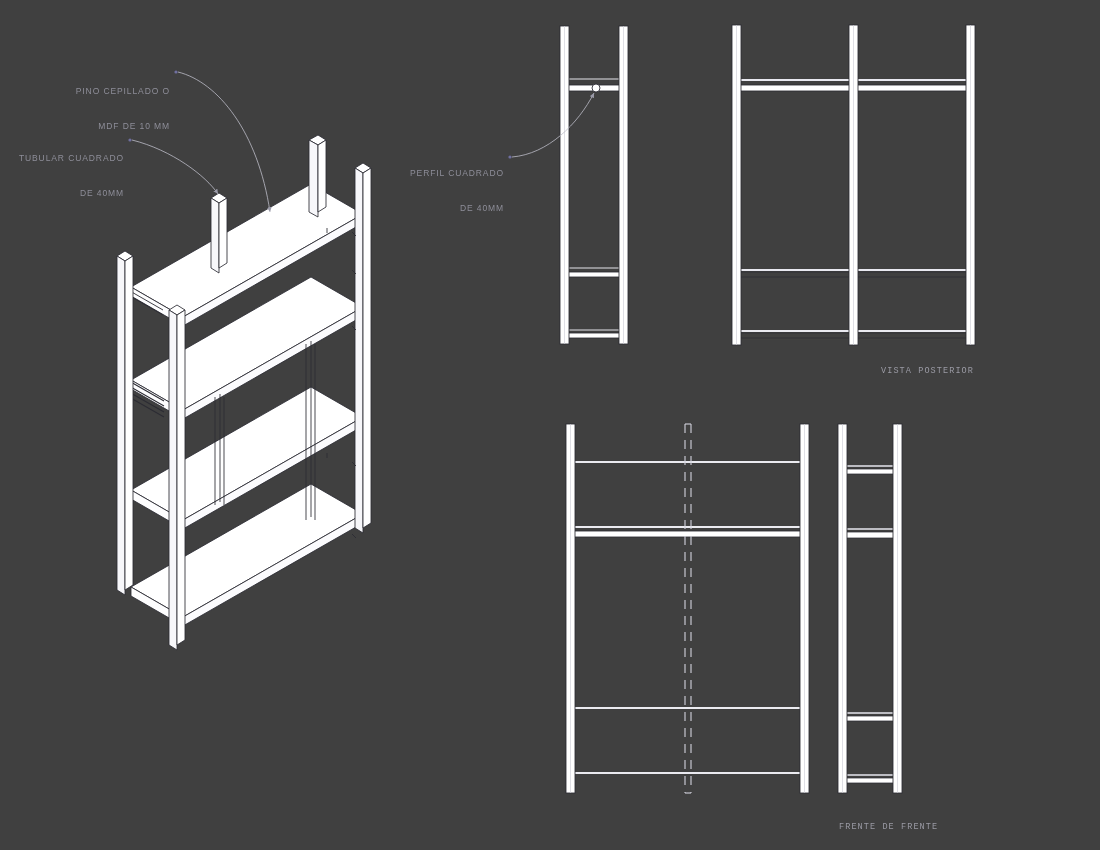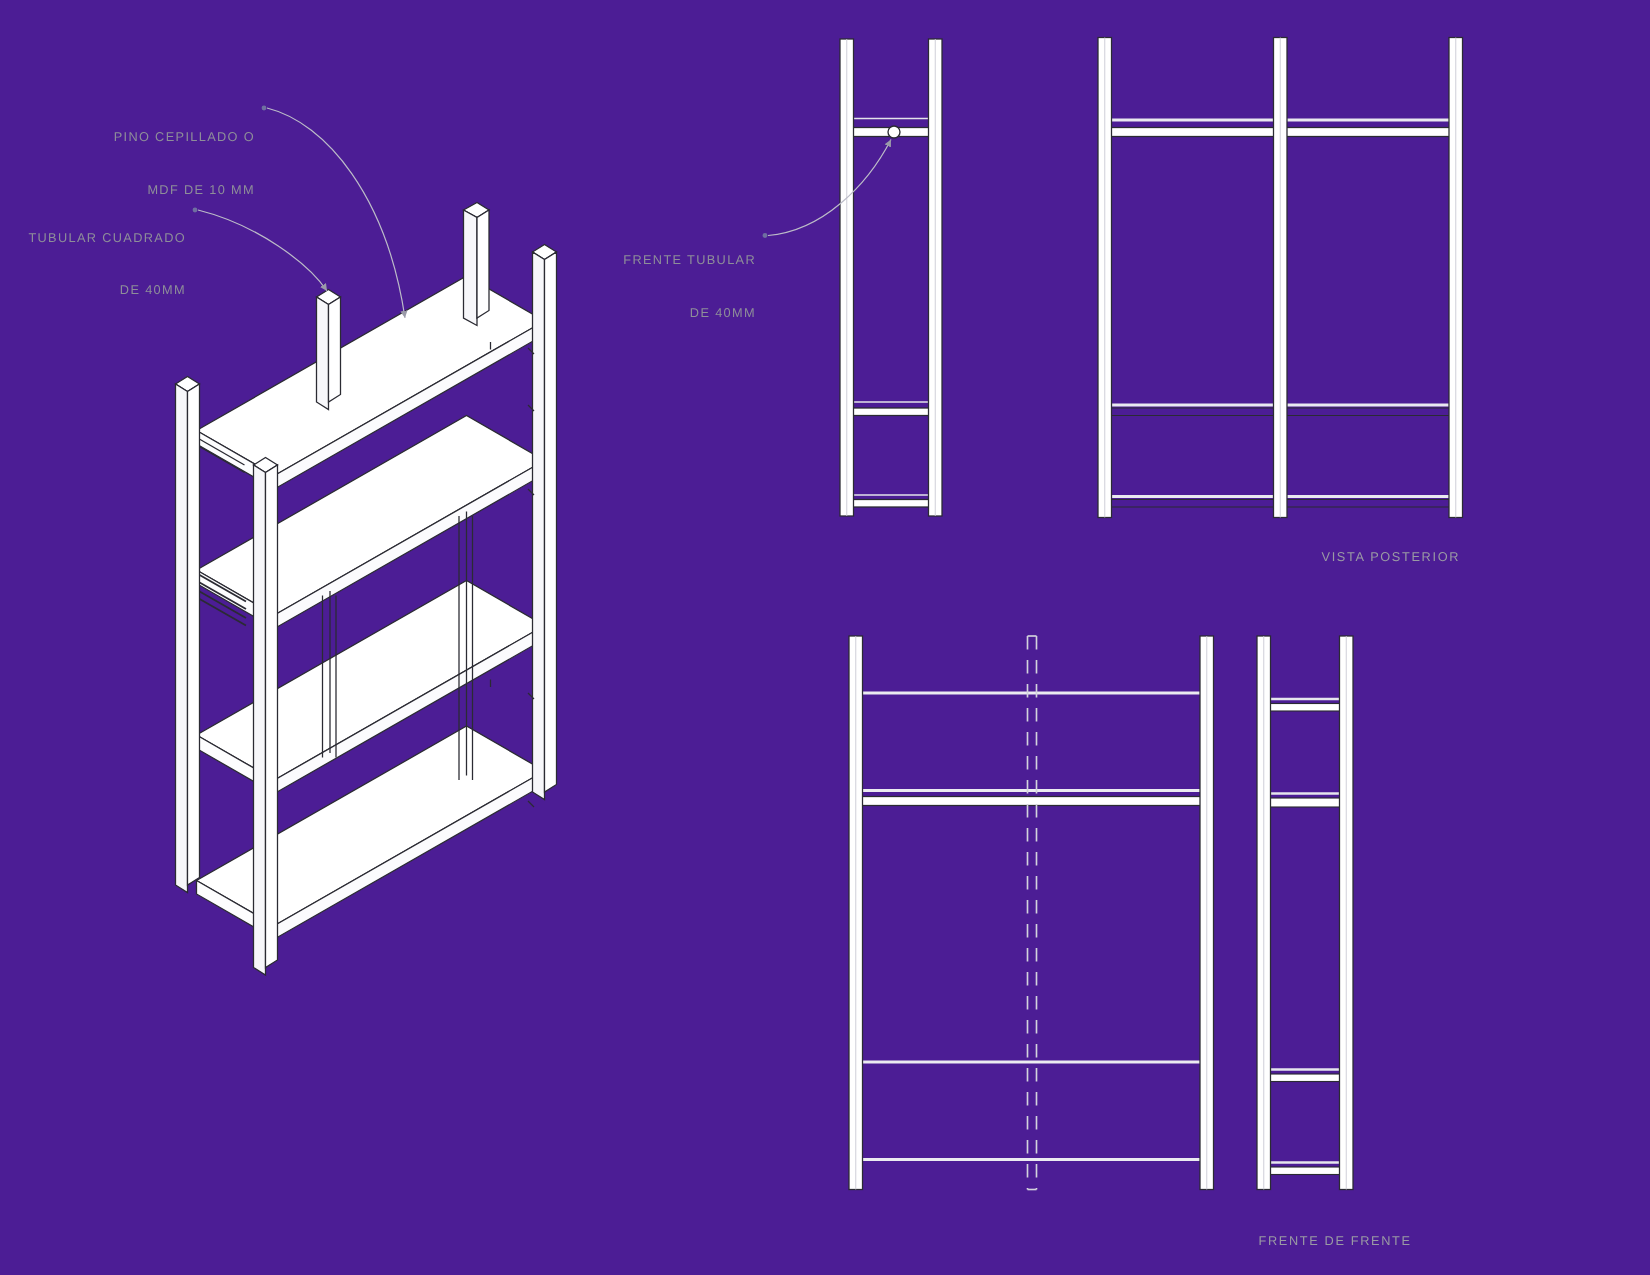--- a/index.html
+++ b/index.html
@@ -11,42 +11,42 @@
   body {
     width: 1100px;
     height: 850px;
     overflow: hidden;
     font-family: "Liberation Sans", sans-serif;
   }
   #sheet {
     position: relative;
     width: 1100px;
     height: 850px;
-    background: #4c1d95;
+    background: #404040;
   }
   svg.drawing {
     position: absolute;
     top: 0;
     left: 0;
     width: 1100px;
     height: 850px;
   }
   .ann-text {
     position: absolute;
     font-family: "Liberation Sans", sans-serif;
     font-size: 8.5px;
     letter-spacing: 0.9px;
     color: #8e8e99;
     line-height: 11.5px;
     white-space: pre;
     text-align: right;
   }
   .view-caption {
     position: absolute;
-    font-family: Liberation Sans, sans-serif;
+    font-family: Liberation Mono, monospace;
     font-size: 8.5px;
     letter-spacing: 1.1px;
     color: #9a9aa4;
     white-space: pre;
   }
 </style>
 </head>
 <body>
 
 <div id="sheet">
@@ -263,20 +263,20 @@
     <div>PINO CEPILLADO O</div>
     <div>MDF DE 10 MM</div>
   </div>
 
   <div class="ann-text" style="left:8px; top:130px; width:116px;">
     <div>TUBULAR CUADRADO</div>
     <div>DE 40MM</div>
   </div>
 
   <div class="ann-text" style="left:408px; top:145px; width:96px;">
-    <div>FRENTE TUBULAR</div>
+    <div>PERFIL CUADRADO</div>
     <div>DE 40MM</div>
   </div>
 
   <div class="view-caption" style="left:881px; top:366px;">VISTA POSTERIOR</div>
   <div class="view-caption" style="left:839px; top:822px;">FRENTE DE FRENTE</div>
 
 </div>
 
 </body></html>

